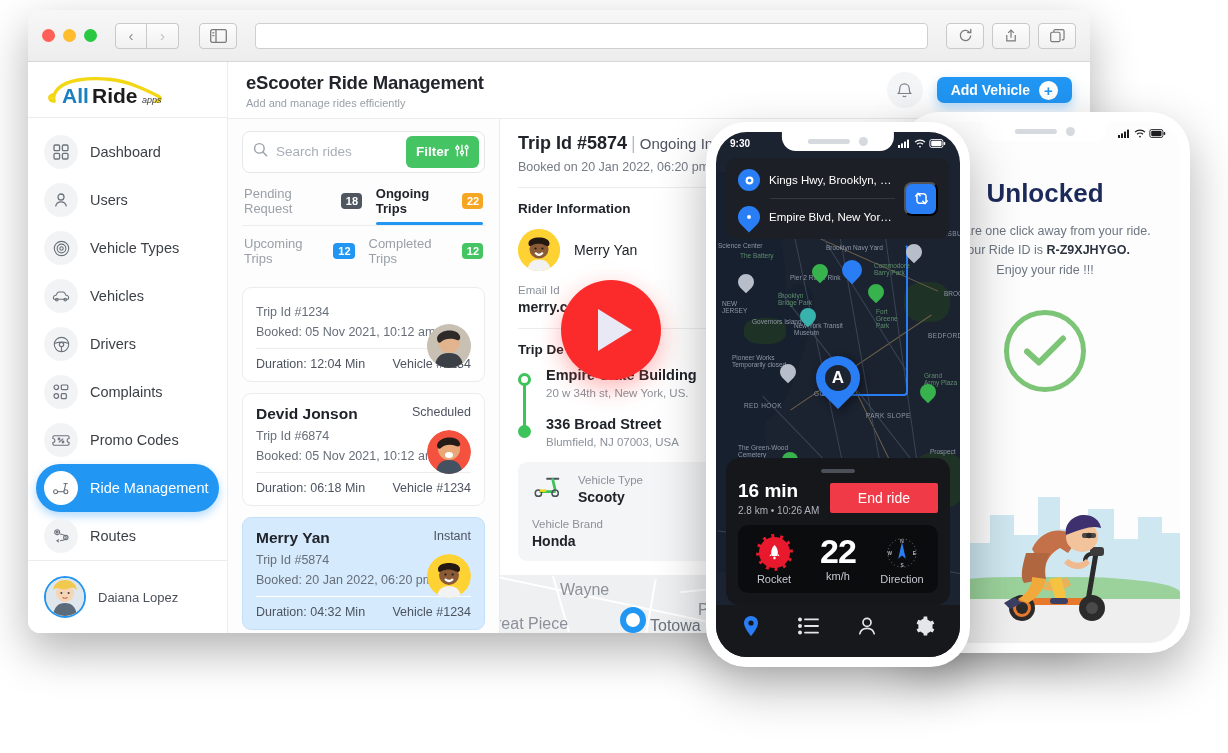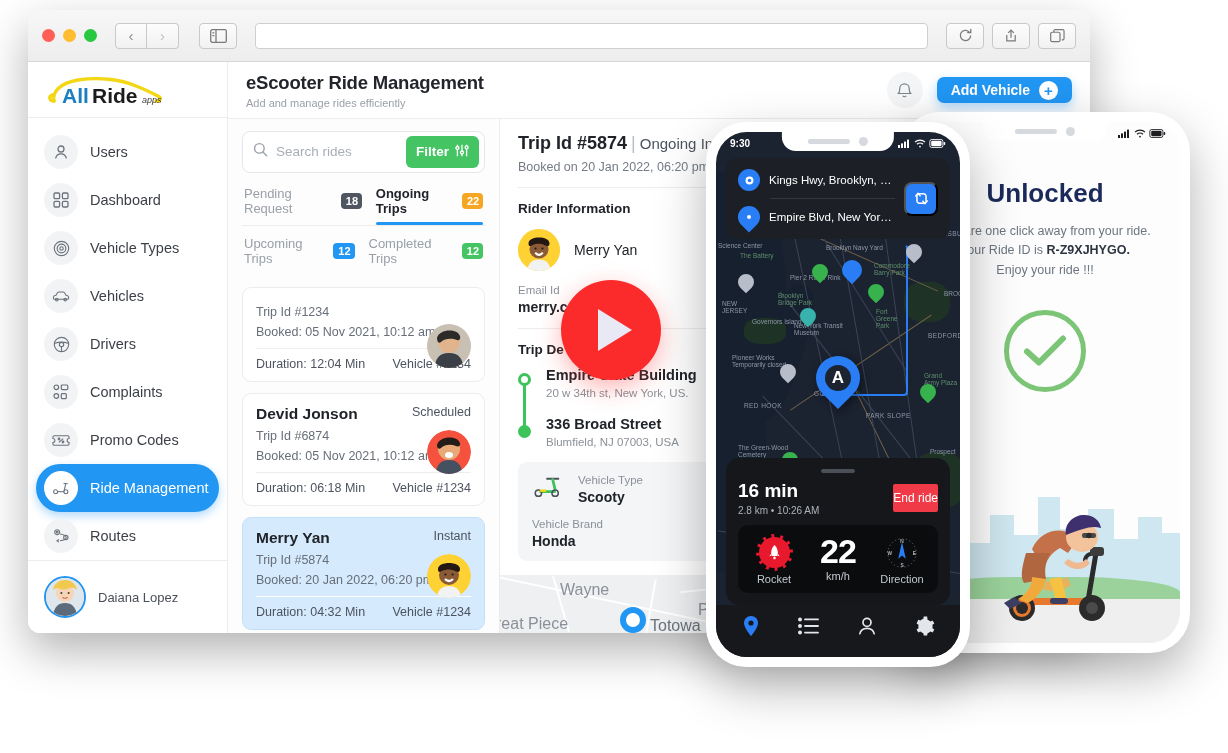--- a/index.html
+++ b/index.html
@@ -305,21 +305,21 @@
   .ride-panel {
     position: absolute; left: 10px; right: 10px; bottom: 52px; z-index: 13;
     background: #15171b; border-radius: 14px; padding: 11px 12px 12px 12px;
   }
   .grab { width: 34px; height: 4px; background: #4b5058; border-radius: 2px; margin: 0 auto 7px auto; }
   .rp-top { display: flex; align-items: center; }
   .rp-time { color: #fff; font-size: 19px; font-weight: 700; }
   .rp-meta { color: #aeb3bb; font-size: 10px; margin-top: 3px; }
   .end-btn {
     margin-left: auto; background: #f03a47; color: #fff; border: none;
-    border-radius: 2px; padding: 7px 0; font-size: 12px;
+    border-radius: 2px; padding: 7px 28px; font-size: 14px;
     font-family: "Liberation Sans", sans-serif;
   }
   .stats {
     margin-top: 9px; background: #0b0c0e; border-radius: 10px;
     display: flex; padding: 9px 4px 8px 4px;
   }
   .stat { flex: 1; text-align: center; }
   .stat .lab { color: #c3c8d0; font-size: 11px; margin-top: 2px; }
   .speed { color: #fff; font-size: 34px; font-weight: 700; line-height: 1; letter-spacing: -1px; }
   .rocket {
@@ -415,37 +415,37 @@
             <text x="48" y="33" font-family="Liberation Sans, sans-serif" font-size="21" font-weight="700" fill="#1c1c1c">Ride</text>
             <text x="98" y="33" font-family="Liberation Sans, sans-serif" font-size="9" font-style="italic" fill="#3a3a3a">apps</text>
           </svg>
         </div>
 
         <nav class="nav">
 
           <div class="nav-item">
             <span class="ic">
               <svg width="16" height="16" viewBox="0 0 16 16" fill="none" stroke="#6b727c" stroke-width="1.3">
-                <circle cx="8" cy="5" r="3"></circle>
-                <path d="M2.6 14.4c.6-3 2.8-4.6 5.4-4.6s4.8 1.6 5.4 4.6"></path>
-              </svg>
-            </span>
-            <span>Users</span>
-          </div>
-
-          <div class="nav-item">
-            <span class="ic">
-              <svg width="16" height="16" viewBox="0 0 16 16" fill="none" stroke="#6b727c" stroke-width="1.3">
                 <rect x="1" y="1" width="5.6" height="5.6" rx="1.2"></rect>
                 <rect x="9.4" y="1" width="5.6" height="5.6" rx="1.2"></rect>
                 <rect x="1" y="9.4" width="5.6" height="5.6" rx="1.2"></rect>
                 <rect x="9.4" y="9.4" width="5.6" height="5.6" rx="1.2"></rect>
               </svg>
             </span>
             <span>Dashboard</span>
+          </div>
+
+          <div class="nav-item">
+            <span class="ic">
+              <svg width="16" height="16" viewBox="0 0 16 16" fill="none" stroke="#6b727c" stroke-width="1.3">
+                <circle cx="8" cy="5" r="3"></circle>
+                <path d="M2.6 14.4c.6-3 2.8-4.6 5.4-4.6s4.8 1.6 5.4 4.6"></path>
+              </svg>
+            </span>
+            <span>Users</span>
           </div>
 
           <div class="nav-item">
             <span class="ic">
               <svg width="17" height="17" viewBox="0 0 18 18" fill="none" stroke="#6b727c" stroke-width="1.2">
                 <circle cx="9" cy="9" r="7.6"></circle>
                 <circle cx="9" cy="9" r="4.6"></circle>
                 <circle cx="9" cy="9" r="1.8"></circle>
               </svg>
             </span>

